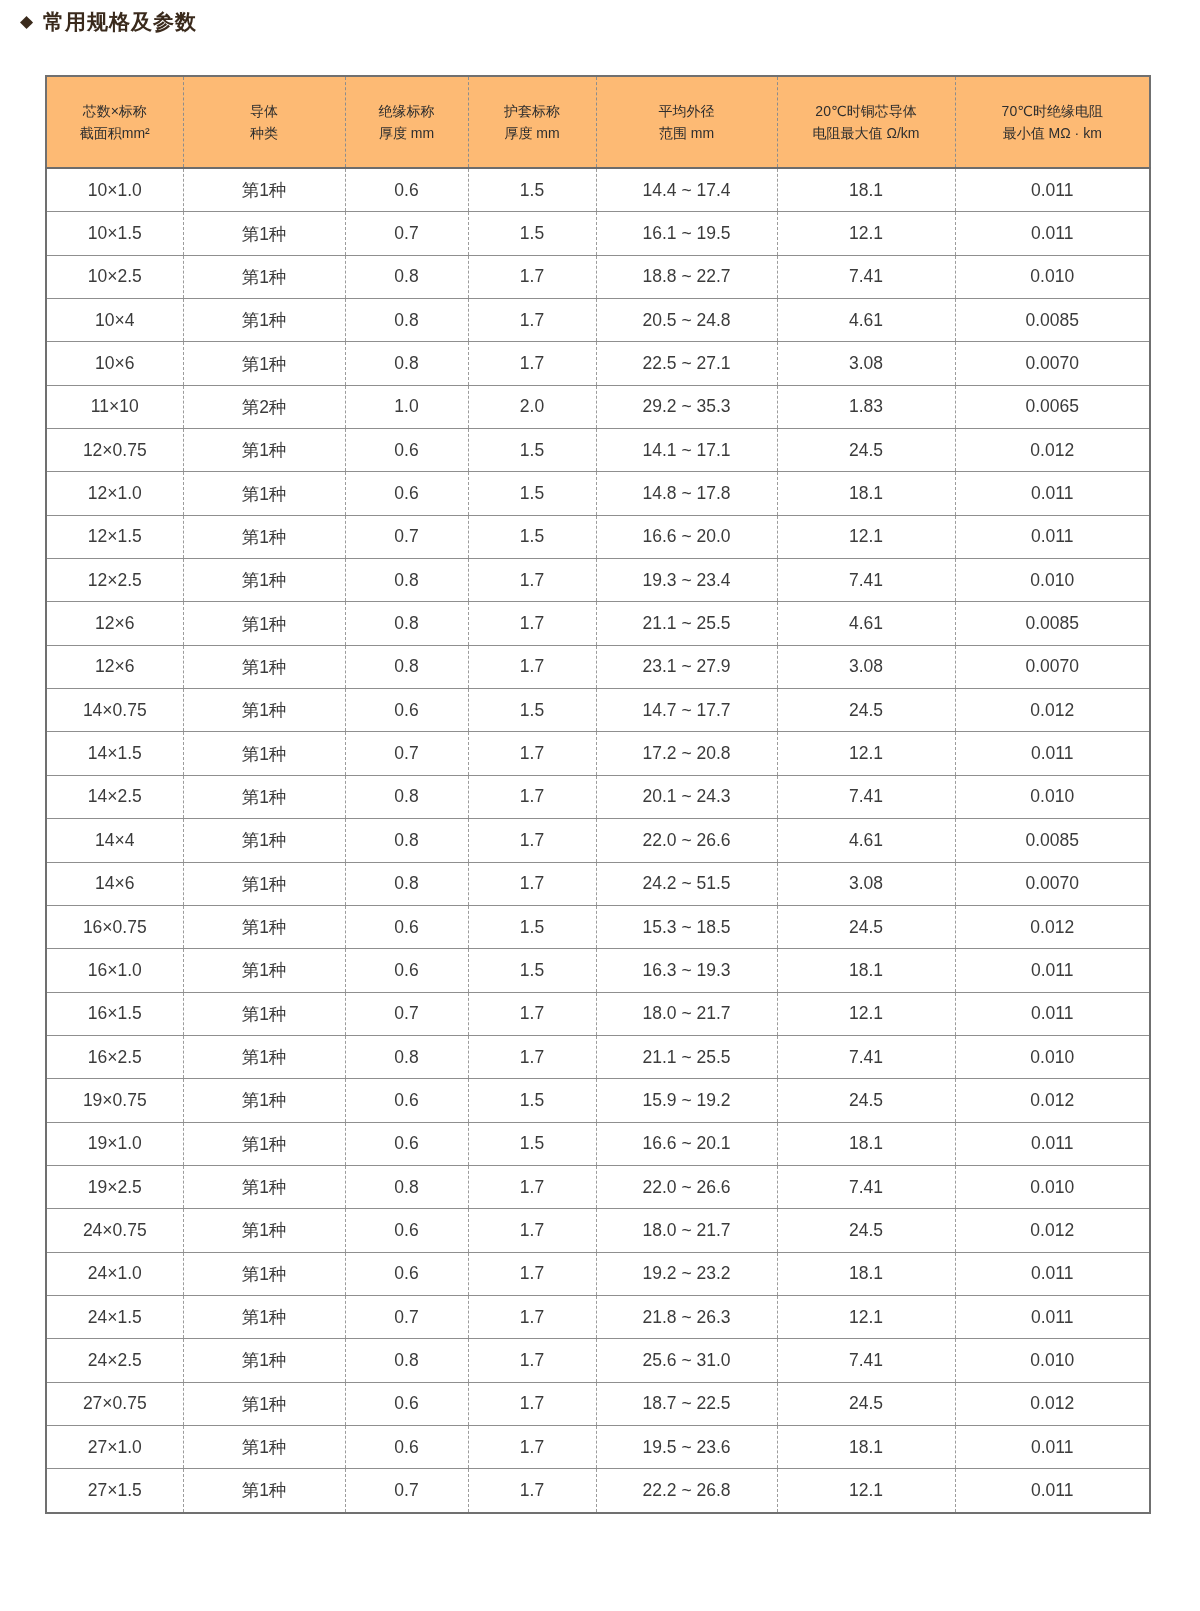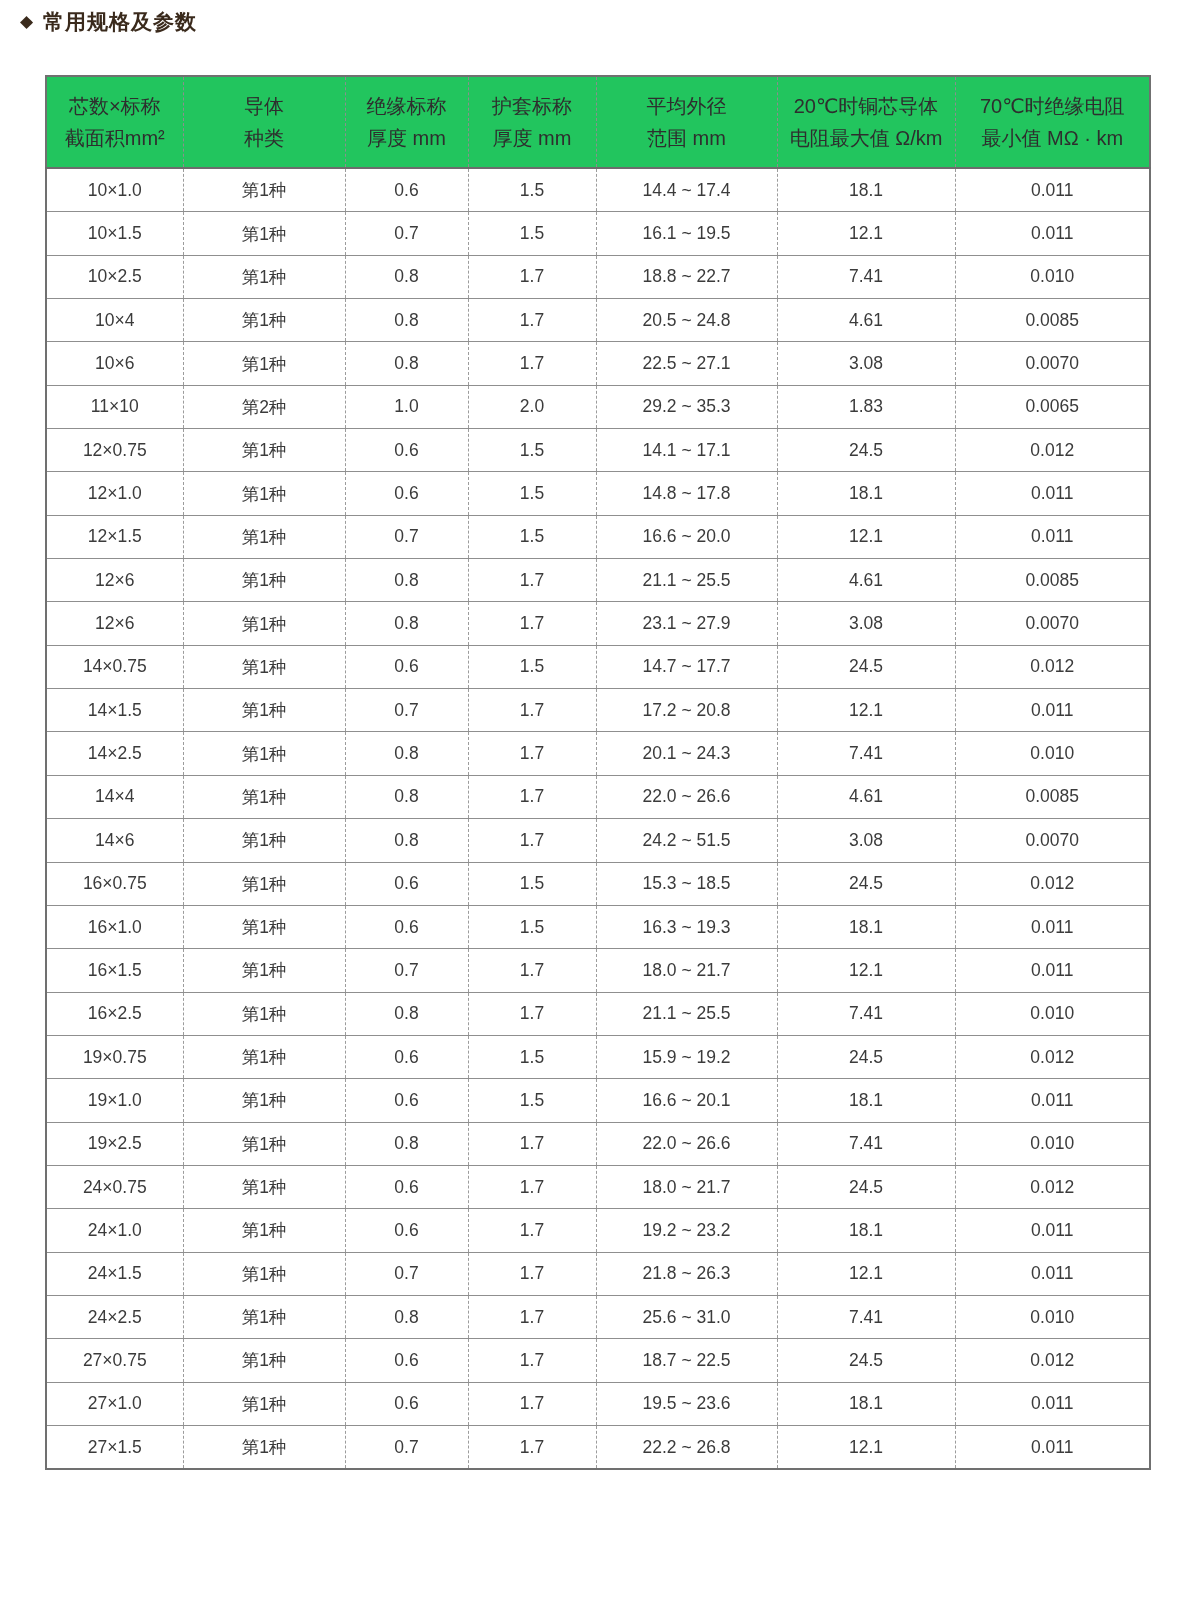--- a/index.html
+++ b/index.html
@@ -43,22 +43,22 @@
   }
   .spec-table col.c1 { width: 137px; }
   .spec-table col.c2 { width: 162px; }
   .spec-table col.c3 { width: 123px; }
   .spec-table col.c4 { width: 128px; }
   .spec-table col.c5 { width: 181px; }
   .spec-table col.c6 { width: 178px; }
   .spec-table col.c7 { width: 195px; }
   .spec-table th {
     height: 90px;
-    background: #22c55e;
-    font-size: 20px;
+    background: #fdba74;
+    font-size: 14px;
     font-weight: normal;
     color: #2e2e2e;
     line-height: 1.6;
     text-align: center;
     vertical-align: middle;
     border-left: 1px dashed #8d8d8d;
     border-right: 1px dashed #8d8d8d;
     border-bottom: 2px solid #6c6c6c;
     padding: 0 2px;
   }
@@ -204,20 +204,29 @@
         <tr>
           <td>12×1.5</td>
           <td>第1种</td>
           <td>0.7</td>
           <td>1.5</td>
           <td>16.6 ~ 20.0</td>
           <td>12.1</td>
           <td>0.011</td>
         </tr>
         <tr>
+          <td>12×2.5</td>
+          <td>第1种</td>
+          <td>0.8</td>
+          <td>1.7</td>
+          <td>19.3 ~ 23.4</td>
+          <td>7.41</td>
+          <td>0.010</td>
+        </tr>
+        <tr>
           <td>12×6</td>
           <td>第1种</td>
           <td>0.8</td>
           <td>1.7</td>
           <td>21.1 ~ 25.5</td>
           <td>4.61</td>
           <td>0.0085</td>
         </tr>
         <tr>
           <td>12×6</td>

